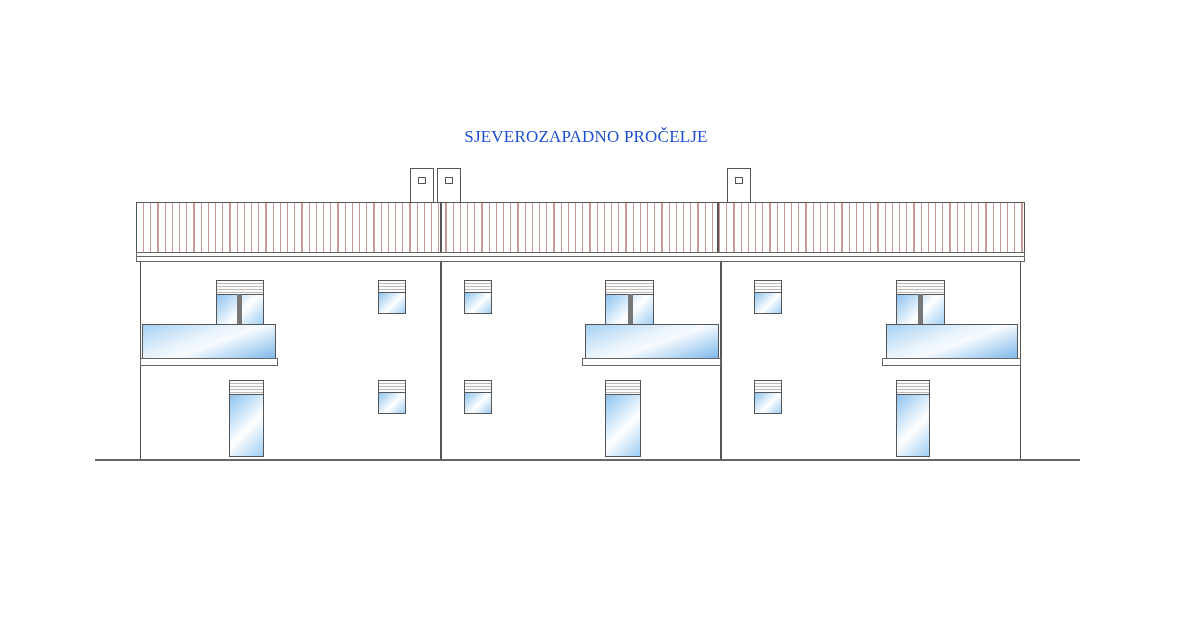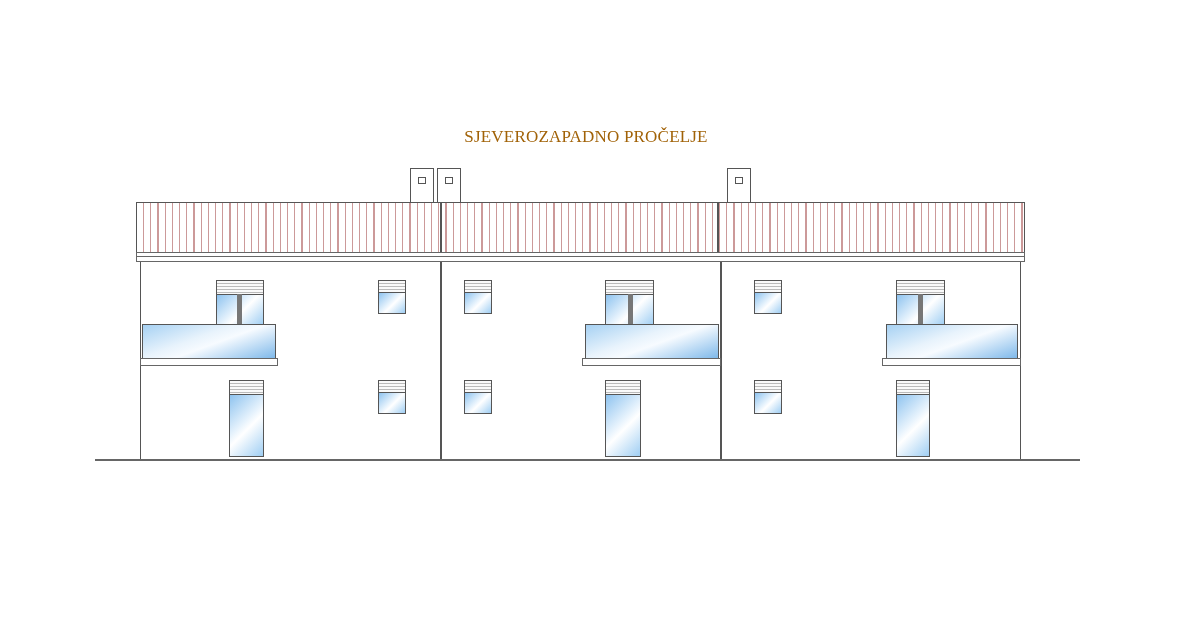--- a/index.html
+++ b/index.html
@@ -1,18 +1,18 @@
 <!DOCTYPE html>
 <html><head>
 <meta charset="utf-8">
 <style>
   html, body { margin:0; padding:0; background:#ffffff; }
   body { width:1200px; height:620px; position:relative; overflow:hidden; font-family:"Liberation Serif", serif; }
   .abs { position:absolute; box-sizing:border-box; }
-  .title { position:absolute; left:0; width:1172px; top:127px; text-align:center; font-size:17px; color:#a16207; letter-spacing:0.2px; }
+  .title { position:absolute; left:0; width:1172px; top:127px; text-align:center; font-size:17px; color:#1d4ed8; letter-spacing:0.2px; }
   .chimney { border:1.5px solid #555; background:#fff; }
   .chimney .flue { position:absolute; left:50%; top:8px; width:8px; height:7px; margin-left:-4px; border:1.2px solid #555; box-sizing:border-box; }
   .roof { border:1.5px solid #555; background:
       repeating-linear-gradient(90deg, transparent 0 6px, #c99 6px 7.2px); }
   .roof-band { border:1.2px solid #666; background:#fff; }
   .wall { border-left:1.5px solid #555; border-right:1.5px solid #555; background:#fff; }
   .divider { background:#555; width:1.5px; }
   .ground { background:#666; height:1.5px; }
   .shutter { background: repeating-linear-gradient(180deg, #fafafa 0 2px, #bbb 2px 3px); border:1.5px solid #555; border-bottom:none; }
   .glass { border:1.8px solid #555; background: linear-gradient(135deg, #8ec3ef 0%, #e9f4fd 45%, #ffffff 55%, #9fcef3 100%); }

